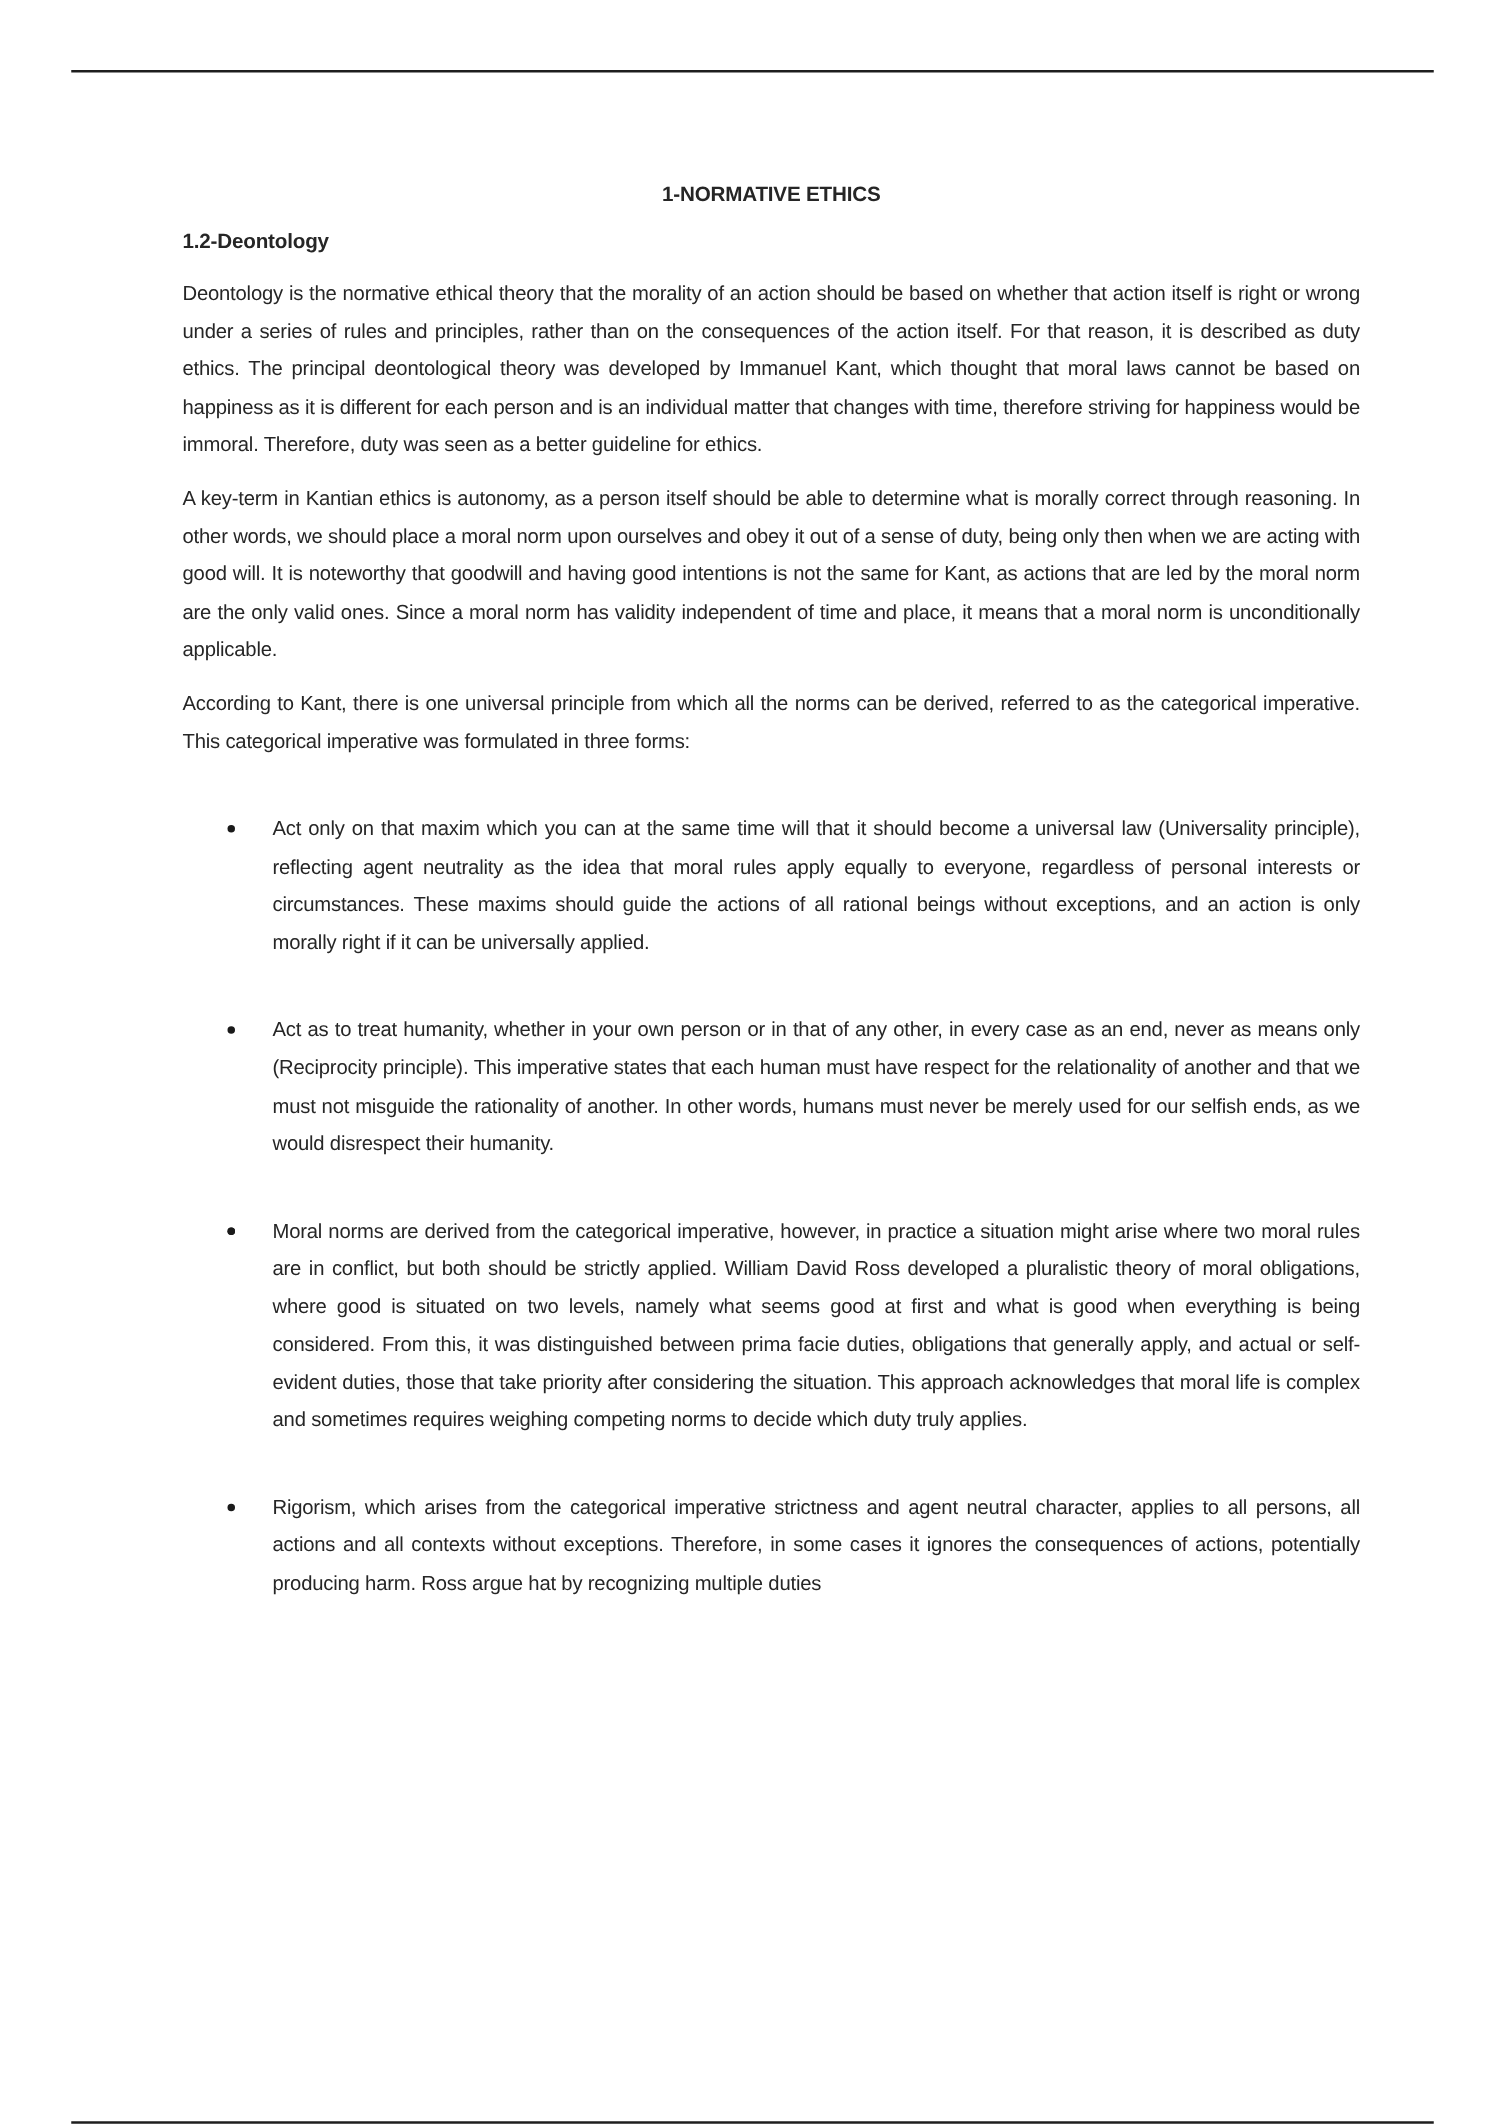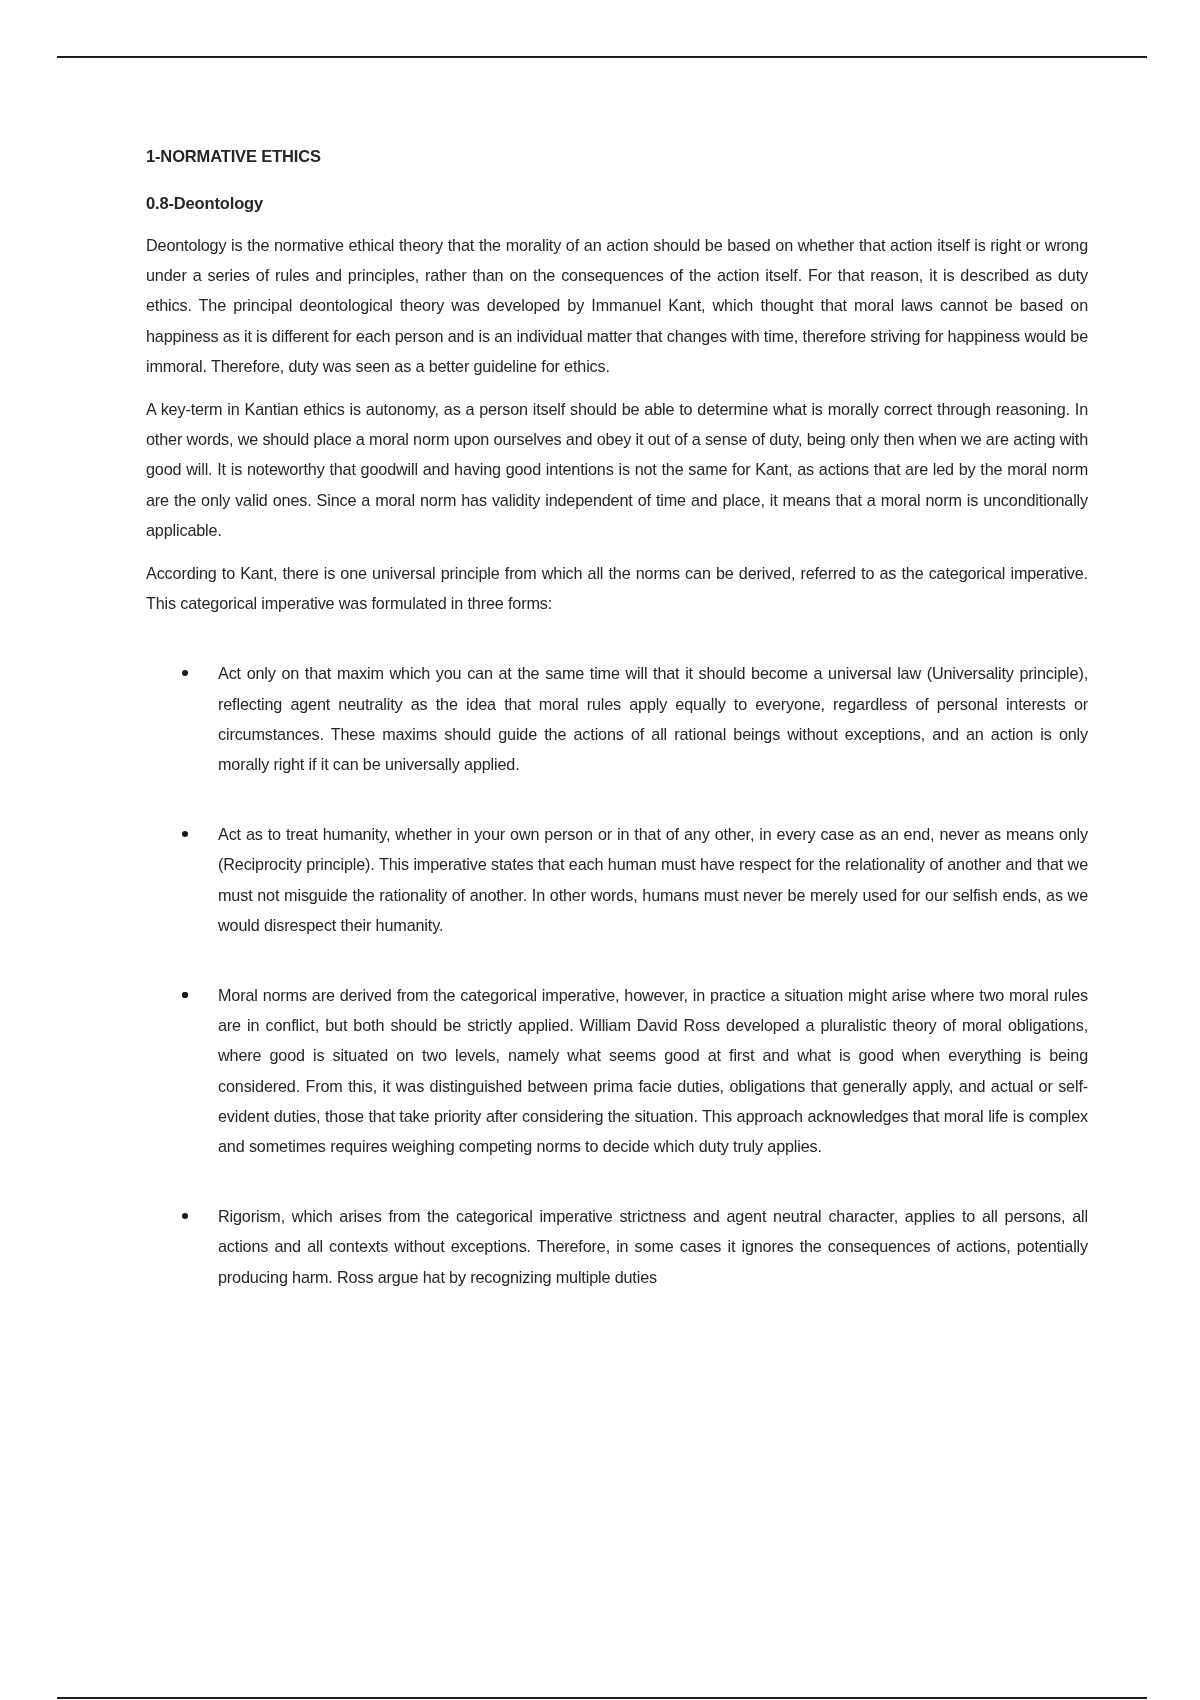--- a/index.html
+++ b/index.html
@@ -32,21 +32,21 @@
       font-size: 16.2px;
       line-height: 30.2px;
       letter-spacing: -0.15px;
     }
     .h1, .h2 {
       font-weight: bold;
       font-size: 16.5px;
       margin: 0;
       line-height: 20px;
     }
-    .h1 { margin-bottom: 27px; }
+    .h1 { margin-bottom: 17px; text-align: center; }
     .h2 { margin-bottom: 17px; }
     p {
       margin: 0 0 13px 0;
       text-align: justify;
     }
     ul {
       list-style: none;
       margin: 0 0 13px 0;
       padding: 0;
     }
@@ -66,21 +66,21 @@
       background: #1a1a1a;
     }
   </style>
 </head>
 <body>
 
 <div class="rule top"></div>
 
 <div class="content">
   <div class="h1">1-NORMATIVE ETHICS</div>
-  <div class="h2">0.8-Deontology</div>
+  <div class="h2">1.2-Deontology</div>
 
   <p>Deontology is the normative ethical theory that the morality of an action should be based on whether that action itself is right or wrong under a series of rules and principles, rather than on the consequences of the action itself. For that reason, it is described as duty ethics. The principal deontological theory was developed by Immanuel Kant, which thought that moral laws cannot be based on happiness as it is different for each person and is an individual matter that changes with time, therefore striving for happiness would be immoral. Therefore, duty was seen as a better guideline for ethics.</p>
   <p>A key-term in Kantian ethics is autonomy, as a person itself should be able to determine what is morally correct through reasoning. In other words, we should place a moral norm upon ourselves and obey it out of a sense of duty, being only then when we are acting with good will.  It is noteworthy that goodwill and having good intentions is not the same for Kant, as actions that are led by the moral norm are the only valid ones. Since a moral norm has validity independent of time and place, it means that a moral norm is unconditionally applicable.</p>
   <p>According to Kant, there is one universal principle from which all the norms can be derived, referred to as the categorical imperative. This categorical imperative was formulated in three forms:</p>
 
   <ul>
     <li>
       <span class="bullet"></span>
       <span>Act only on that maxim which you can at the same time will that it should become a universal law (Universality principle), reflecting agent neutrality as the idea that moral rules apply equally to everyone, regardless of personal interests or circumstances. These maxims should guide the actions of all rational beings without exceptions, and an action is only morally right if it can be universally applied.</span>
     </li>

